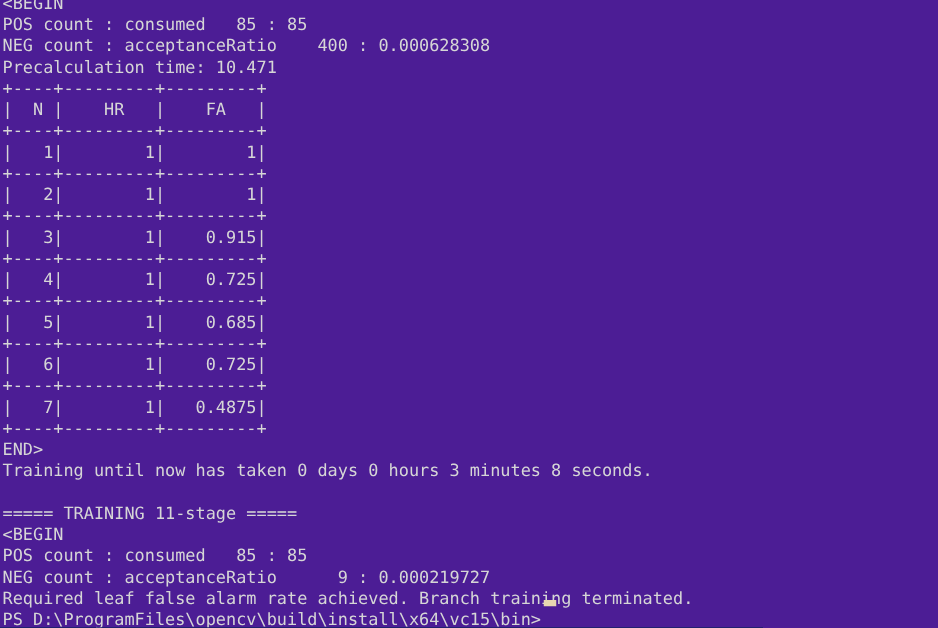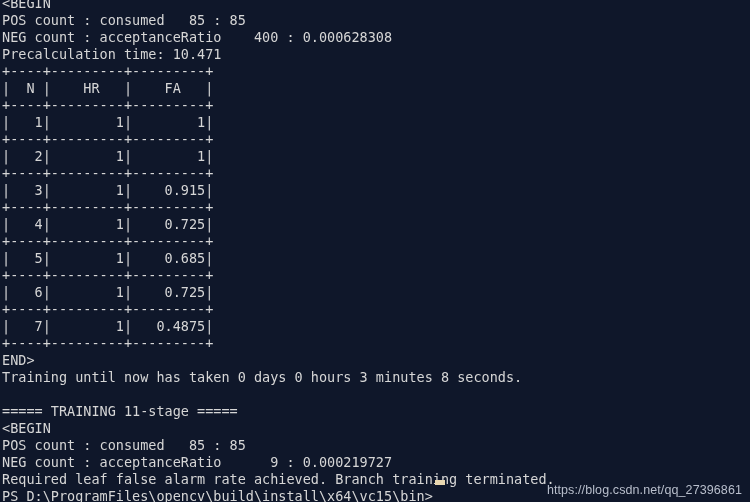--- a/index.html
+++ b/index.html
@@ -4,21 +4,21 @@
 <style>
   html, body {
     margin: 0;
     padding: 0;
     background: #012456;
   }
   #terminal {
     position: relative;
     width: 750px;
     height: 502px;
-    background: #0f172a;
+    background: #4c1d95;
     overflow: hidden;
     font-family: "DejaVu Sans Mono", "Liberation Mono", monospace;
     font-size: 13.5px;
     line-height: 17px;
     color: #d6d6d6;
     letter-spacing: 0px;
   }
   #console-output {
     position: absolute;
     left: 2px;
@@ -82,15 +82,14 @@
 
 ===== TRAINING 11-stage =====
 &lt;BEGIN
 POS count : consumed   85 : 85
 NEG count : acceptanceRatio      9 : 0.000219727
 Required leaf false alarm rate achieved. Branch training terminated.
 PS D:\ProgramFiles\opencv\build\install\x64\vc15\bin&gt;</pre>
 
   <div class="cursor-block"></div>
 
-  <div class="watermark">https://blog.csdn.net/qq_27396861</div>
 
 </div>
 
 </body></html>

